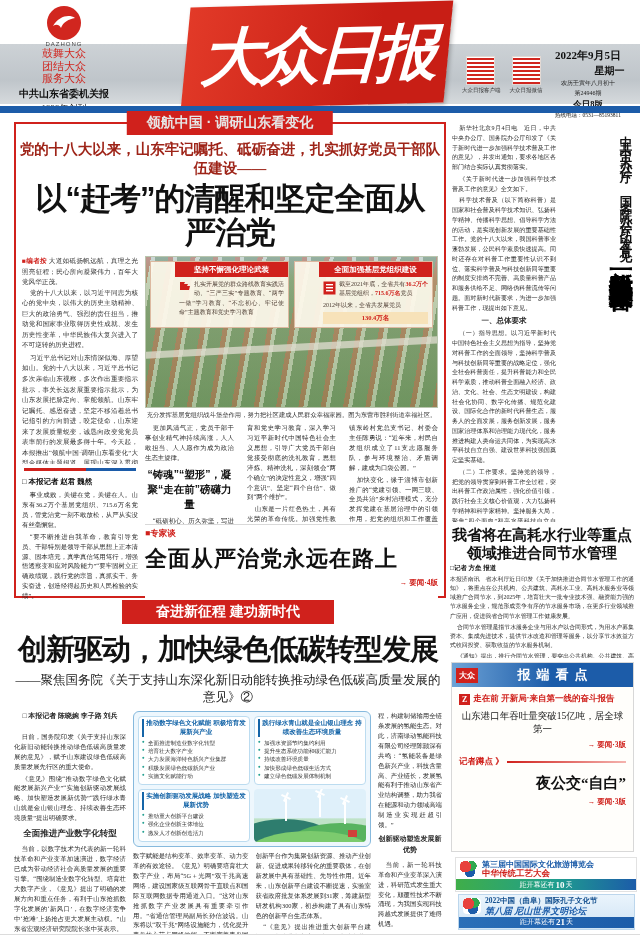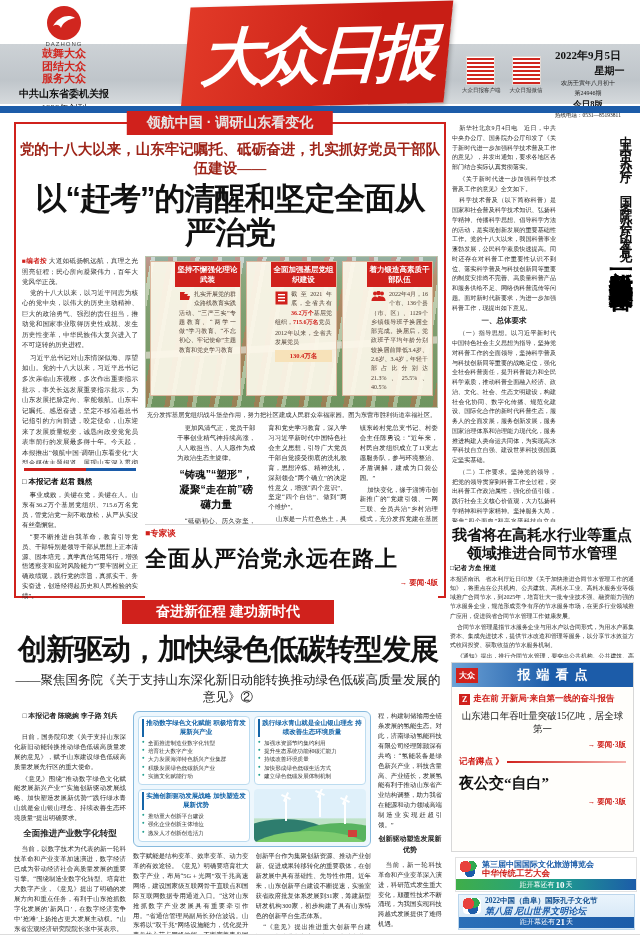--- a/index.html
+++ b/index.html
@@ -6,21 +6,21 @@
   .page{position:relative;width:640px;height:935px;background:#fff;margin:0 auto;overflow:hidden;
         font-family:"Liberation Serif","DejaVu Serif",serif;color:#222;}
   
   .gray-band{position:absolute;left:0;top:44px;width:640px;height:60px;
              background:linear-gradient(180deg,#cdd2d6,#bfc5ca 60%,#d6dadd);}
   .blue-bar{position:absolute;left:0;top:106px;width:640px;height:7px;background:#1c5ca9;}
   .mast-left{position:absolute;left:4px;top:4px;width:120px;text-align:center;}
   .logo-circle{width:34px;height:34px;border-radius:50%;background:#d1261f;margin:2px auto 0;position:relative;}
   .logo-circle svg{position:absolute;left:4px;top:6px;}
   .logo-cap{font-size:6px;color:#444;font-family:"Liberation Sans",sans-serif;letter-spacing:1px;margin-top:1px;}
-  .slogan{color:#d1261f;font-weight:bold;font-size:11px;line-height:12.5px;font-family:"Liberation Sans",sans-serif;}
+  .slogan{color:#d1261f;font-weight:normal;font-size:11px;line-height:12.5px;font-family:"Liberation Sans",sans-serif;}
   .org{font-size:10px;font-weight:bold;color:#111;margin-top:2px;font-family:"Liberation Sans",sans-serif;}
   .founded{font-size:9px;color:#222;margin-top:1px;}
   .mast-title{position:absolute;left:186px;top:4px;width:262px;height:102px;
               background:linear-gradient(100deg,#e23a28,#c81e15 70%);
               transform:skewX(-7deg) rotate(-1.5deg);box-shadow:2px 2px 4px rgba(0,0,0,.25);
               display:flex;align-items:center;justify-content:center;}
   .mast-title span{color:#fff;font-size:62px;font-weight:bold;font-style:italic;
                    font-family:"Liberation Serif",serif;letter-spacing:-4px;transform:skewX(4deg);}
   .qr-group{position:absolute;left:462px;top:56px;display:flex;gap:10px;}
   .qr{width:36px;text-align:center;}
@@ -59,21 +59,21 @@
   .photo-road{position:absolute;left:-10%;top:58%;width:120%;height:7px;background:rgba(225,222,210,.75);transform:rotate(-3deg);}
   .ibox-row{position:absolute;left:4px;right:4px;top:4px;display:flex;gap:5px;}
   .ibox{flex:1;background:rgba(253,247,235,.93);border:1px solid #dcb9a0;padding-left:24px;}
   .ibox h4{margin:0;background:#d0211c;color:#fff;font-size:7.5px;text-align:center;
            font-family:"Liberation Sans",sans-serif;padding:2.5px 0;font-weight:bold;}
   .ibox .ib-body{padding:3px 4px;font-size:6px;line-height:1.55;text-align:justify;color:#4a3a30;}
   .ib-num{color:#d0211c;font-weight:bold;}
   .ib-hl{display:block;margin-top:2px;text-align:center;background:#f7e2b9;color:#d0211c;font-weight:bold;font-size:6.5px;padding:1px 0;}
   .ib-ico{float:left;margin:1px 3px 1px 0;}
   .caption{font-size:6.3px;color:#333;text-align:center;margin:3px 0;}
-  .cols{flex:1;display:flex;gap:13px;overflow:hidden;margin-left:32px;}
+  .cols{flex:1;display:flex;gap:13px;overflow:hidden;}
   .col{flex:1;overflow:hidden;}
   .mid-subhead{font-size:10.5px;font-weight:bold;color:#111;text-align:center;line-height:1.45;
                font-family:"Liberation Sans",sans-serif;margin:4px 0;}
   .expert{position:absolute;left:129px;right:6px;bottom:6px;height:74px;background:#fff;
           border-top:1px solid #d9d9d9;padding-top:3px;}
   .expert-label{color:#d0211c;font-weight:bold;font-size:8.5px;font-family:"Liberation Sans",sans-serif;}
   .expert-head{text-align:left;font-size:22px;font-weight:bold;color:#111;margin-top:4px;letter-spacing:1px;}
   .jump{color:#d0211c;font-size:7.5px;font-weight:bold;text-align:right;margin-top:4px;}
   
   .science{position:absolute;left:452px;top:124px;width:182px;height:398px;display:flex;gap:5px;}
@@ -100,21 +100,21 @@
   .spot-body{padding:6px 7px;}
   .spot-tagrow{display:flex;align-items:center;gap:3px;}
   .ztag{background:#d0211c;color:#fff;font-size:8px;font-weight:bold;padding:1px 3px;}
   .spot-tag{color:#d0211c;font-size:8.5px;font-weight:bold;font-family:"Liberation Sans",sans-serif;}
   .spot-kicker{font-size:9.5px;color:#222;text-align:center;margin-top:5px;}
   .spot-headline{font-size:17px;font-weight:bold;color:#111;text-align:center;margin-top:3px;
                  font-family:"Liberation Sans",sans-serif;}
   .dun-row{display:flex;align-items:center;margin-top:6px;}
   .dun-label{color:#d0211c;font-size:8.5px;font-weight:bold;white-space:nowrap;}
   .dun-line{flex:1;height:2px;margin-left:3px;background:linear-gradient(90deg,#d0211c,#f4b3ae);}
-  .spot-headline2{font-size:15px;font-weight:bold;color:#111;text-align:left;margin-top:6px;}
+  .spot-headline2{font-size:15px;font-weight:bold;color:#111;text-align:right;margin-top:6px;}
   
   .ev1{position:absolute;left:455px;top:857px;width:180px;height:33px;background:#fff;border:1px solid #e2e2e2;}
   .ev1-top{display:flex;align-items:center;gap:4px;padding:2px 4px 1px;}
   .ev-logo{width:18px;height:16px;border-radius:4px;background:
       radial-gradient(circle at 30% 35%,#e8413c 0 35%,transparent 36%),
       radial-gradient(circle at 65% 30%,#2fa84f 0 30%,transparent 31%),
       radial-gradient(circle at 55% 70%,#1c5ca9 0 33%,transparent 34%),#fff;}
   .ev1 .l1{font-size:8px;font-weight:bold;color:#1c5ca9;line-height:9px;}
   .ev1 .l2{font-size:8.5px;font-weight:bold;color:#d0211c;line-height:9px;}
   .ev-bar{height:11px;display:flex;align-items:center;justify-content:center;color:#fff;font-size:7px;
@@ -255,34 +255,20 @@
                       <rect x="3" y="3" width="7" height="1.4" fill="#fff"></rect>
                       <rect x="3" y="6" width="7" height="1.4" fill="#fff"></rect>
                       <rect x="3" y="9" width="7" height="1.4" fill="#fff"></rect>
                     </svg>
                 </span>
                 <span>截至2021年底，全省共有</span><span class="ib-num">36.2万个</span><span>基层党组织，</span><span class="ib-num">715.6万名</span><span>党员</span>
                 <div style="margin-top:2px;">2012年以来，全省共发展党员</div>
                 <span class="ib-hl">130.4万名</span>
               </div>
             </div>
-            <div class="ibox">
-              <h4>着力锻造高素质干部队伍</h4>
-              <div class="ib-body">
-                <span class="ib-ico">
-                  <svg width="15" height="11" viewBox="0 0 15 11">
-                      <circle cx="4" cy="2.6" r="2" fill="#d0211c"></circle>
-                      <circle cx="11" cy="2.6" r="2" fill="#d0211c"></circle>
-                      <circle cx="7.5" cy="2" r="2.2" fill="#d0211c"></circle>
-                      <path d="M0.5 10 C0.5 6.5 3 5.5 4 5.5 C5 5.5 6 6 6.4 6.6 C7 5.3 8 5 7.5 5 C9 5 10 5.5 11 5.5 C12 5.5 14.5 6.5 14.5 10 Z" fill="#d0211c"></path>
-                    </svg>
-                </span>
-                <span>2022年4月，16个市、136个县（市、区）、1129个乡镇领导班子换届全部完成。换届后，党政班子平均年龄分别较换届前降低3.4岁、2.6岁、3.4岁，年轻干部占比分别达21.3%、25.5%、40.5%</span>
-              </div>
-            </div>
           </div>
         </div>
         <div class="caption">充分发挥基层党组织战斗堡垒作用，努力把社区建成人民群众幸福家园。图为东营市胜利街道幸福社区。</div>
         <div class="cols">
           <div class="col body-txt">
             <p>更加风清气正，党员干部干事创业精气神持续高涨，人人敢担当、人人愿作为成为政治生态主旋律。</p>
             <div class="mid-subhead">“铸魂”“塑形”，凝聚“走在前”磅礴力量</div>
             <p>“砥砺初心、历久弥坚，写进心田共产党”，全год干部亲历与校地共育山东村的齐鲁红色党史之旅，是以热爱铸精神。传承红色基因的重要阵地。近日，青岛市李沧区2022年中青年干部培训班学员……</p>
           </div>
           <div class="col body-txt">

